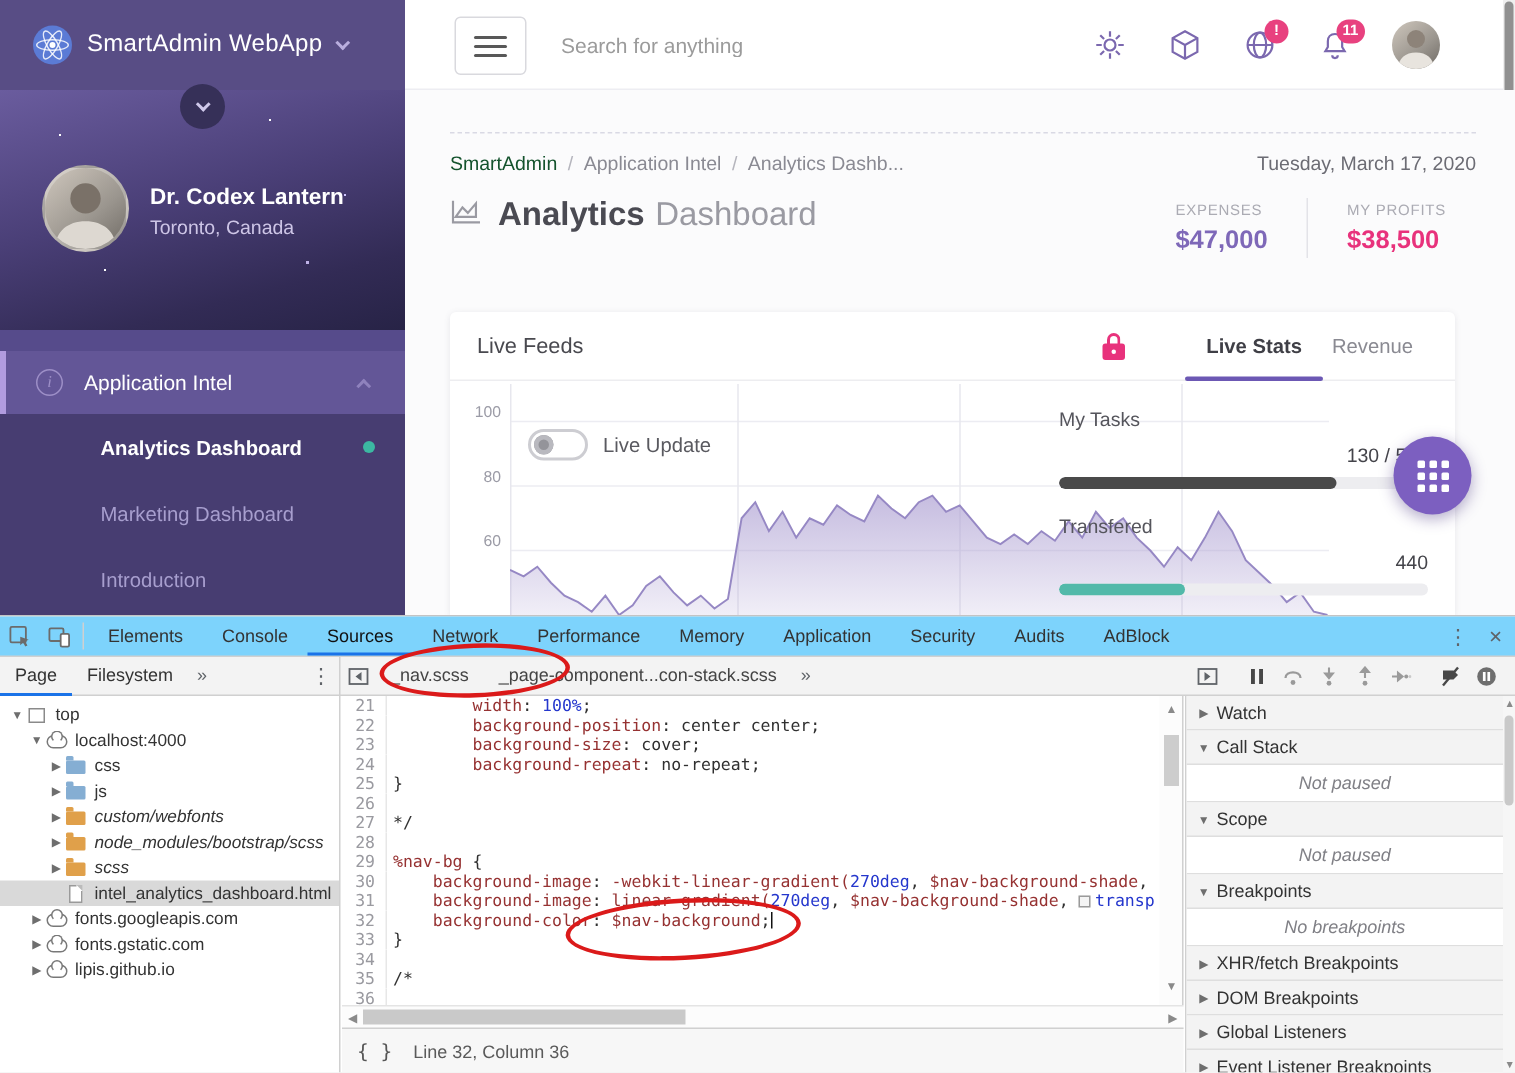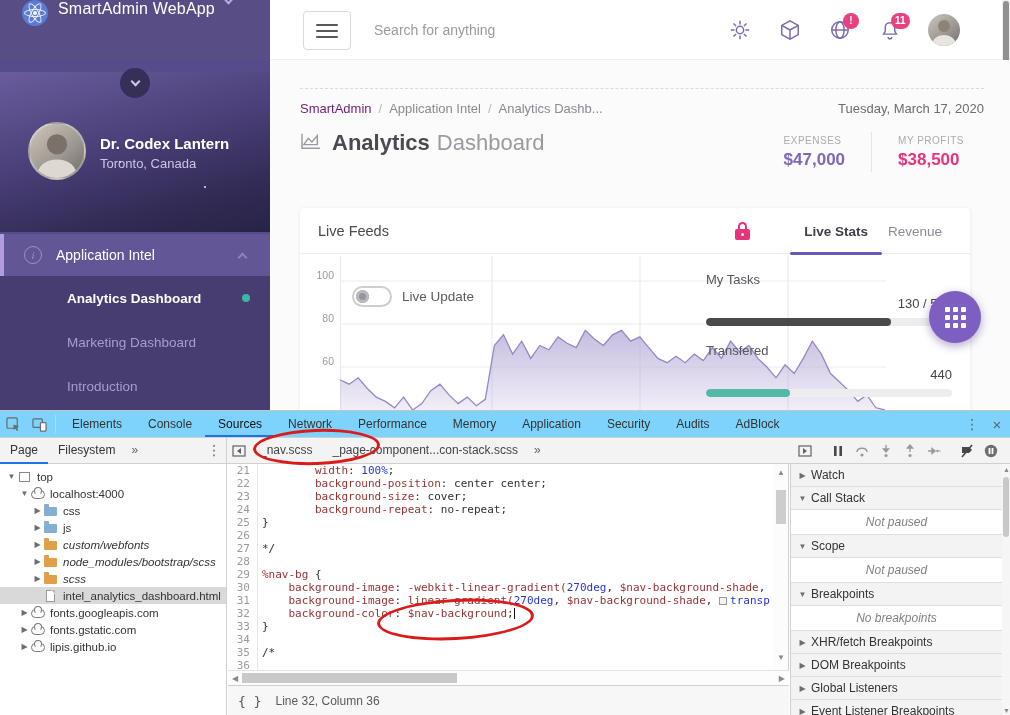--- a/index.html
+++ b/index.html
@@ -1,42 +1,42 @@
 <!DOCTYPE html>
 <html><head>
 <meta charset="utf-8">
 <style>
   * { margin:0; padding:0; box-sizing:border-box; }
   body { font-family:"Liberation Sans", sans-serif; background:#ddd; }
   .stage { position:relative; width:1010px; height:715px; background:#fff; overflow:hidden; }
 
   
   .app-header { position:absolute; left:0; top:0; width:1010px; height:60px; background:#fff; border-bottom:1px solid #ededf2; }
-  .brand { position:absolute; left:0; top:0; width:270px; height:60px; background:#584d85; display:flex; align-items:flex-start; padding-left:22px; color:#fff; }
+  .brand { position:absolute; left:0; top:0; width:270px; height:60px; background:#584d85; display:flex; align-items:center; padding-left:22px; color:#fff; }
   .brand-logo { width:26px; height:26px; border-radius:50%; background:#5b7bd5; position:relative; margin-right:10px; flex:none; }
   .brand-logo i { position:absolute; left:2px; top:9px; width:22px; height:8px; border:1px solid rgba(255,255,255,.85); border-radius:50%; }
   .brand-logo i.r2 { transform:rotate(60deg); } .brand-logo i.r3 { transform:rotate(-60deg); }
   .brand-logo b { position:absolute; left:11px; top:11px; width:4px; height:4px; border-radius:50%; background:#fff; }
   .brand-name { font-size:16px; font-weight:400; letter-spacing:.2px; }
   .chev { display:inline-block; width:7px; height:7px; border-right:2px solid #b9aede; border-bottom:2px solid #b9aede; transform:rotate(45deg); margin-left:10px; margin-top:-4px; }
   .hamburger { position:absolute; left:303px; top:11px; width:48px; height:39px; border:1px solid #d9d9de; border-radius:4px; background:#fff; display:flex; flex-direction:column; justify-content:center; gap:4px; padding:0 12px; cursor:pointer; }
   .hamburger span { height:2px; background:#585858; border-radius:1px; }
   .search-input { position:absolute; left:374px; top:16px; width:300px; height:28px; border:none; outline:none; font-size:14px; color:#15803d; font-family:"Liberation Sans",sans-serif; }
   .search-input::placeholder { color:#9b9b9b; }
   .hicon { position:absolute; top:19px; width:22px; height:22px; color:#7b68af; }
   .hicon svg { width:22px; height:22px; stroke:#7b68af; fill:none; stroke-width:1.6; }
   .badge { position:absolute; background:#e8417f; color:#fff; font-size:10px; font-weight:bold; border-radius:9px; min-width:16px; height:16px; line-height:16px; text-align:center; padding:0 4px; }
   .avatar { border-radius:50%; background:linear-gradient(140deg,#cfc7bd,#9a958e 60%,#6f6a64); overflow:hidden; }
   .avatar svg { width:100%; height:100%; }
   .page-scrollbar { position:absolute; right:0; top:0; width:8px; height:410px; background:#efefef; }
   .page-scrollbar .thumb { position:absolute; left:1px; top:1px; width:6px; height:74px; background:#909090; border-radius:3px; }
 
   
   .sidebar { position:absolute; left:0; top:60px; width:270px; height:350px; background:#564b8b; }
-  .profile { position:absolute; left:0; top:12px; width:270px; height:160px;
+  .profile { position:absolute; left:0; top:0; width:270px; height:160px;
     background:
       radial-gradient(1px 1px at 40px 30px,#fff 50%,transparent 51%),
       radial-gradient(1px 1px at 180px 20px,#fff 50%,transparent 51%),
       radial-gradient(1px 1px at 230px 70px,#cfc6ff 50%,transparent 51%),
       radial-gradient(1.5px 1.5px at 120px 90px,#d8d0ff 50%,transparent 51%),
       radial-gradient(1px 1px at 70px 120px,#fff 50%,transparent 51%),
       radial-gradient(2px 2px at 205px 115px,#bfb2e8 50%,transparent 51%),
       linear-gradient(165deg,#6a5c9e 0%,#4a3f77 45%,#322b55 78%,#272346 100%); }
   .collapse-btn { position:absolute; left:120px; top:-4px; width:30px; height:30px; border-radius:50%; background:#363058; display:flex; align-items:center; justify-content:center; cursor:pointer; }
   .collapse-btn .chev { border-color:#cfc8ea; margin:0; margin-top:-3px; }
@@ -49,21 +49,21 @@
   .nav-section-label { color:#fff; font-size:14px; font-weight:500; flex:1; }
   .nav-section .chev { border-color:#8f82bd; transform:rotate(-135deg); margin-right:24px; margin-top:4px; }
   .submenu { position:absolute; left:0; top:216px; width:270px; height:134px; background:#473d71; }
   .sub-item { position:relative; height:44px; display:flex; align-items:center; padding-left:67px; font-size:13.5px; color:#a79ece; cursor:pointer; }
   .sub-item.active { color:#fff; font-weight:bold; }
   .sub-item .dot { position:absolute; right:20px; width:8px; height:8px; border-radius:50%; background:#3cb8a2; }
 
   
   .main { position:absolute; left:270px; top:60px; width:740px; height:350px; background:#fbfbfc; }
   .bc-row { position:absolute; left:30px; right:26px; top:28px; border-top:1px dashed #d9d9e4; padding-top:12px; font-size:13px; color:#8a8a93; display:flex; }
-  .bc-row .crumb-link { color:#701a75; }
+  .bc-row .crumb-link { color:#14532d; }
   .bc-row .sep { margin:0 7px; color:#b5b5bd; }
   .bc-date { margin-left:auto; color:#6c6c74; }
   .title-row { position:absolute; left:30px; top:70px; display:flex; align-items:center; }
   .title-icon svg { width:22px; height:18px; stroke:#9a9aa2; fill:none; stroke-width:1.6; margin-right:10px; }
   .title-bold { font-size:22px; font-weight:bold; color:#4a4a52; margin-right:7px; }
   .title-light { font-size:22px; font-weight:300; color:#9a9aa2; }
   .kpis { position:absolute; right:46px; top:72px; display:flex; align-items:center; }
   .kpi { text-align:left; }
   .kpi-label { font-size:10px; letter-spacing:.5px; color:#ababb3; }
   .kpi-value { font-size:17px; font-weight:bold; margin-top:4px; }

